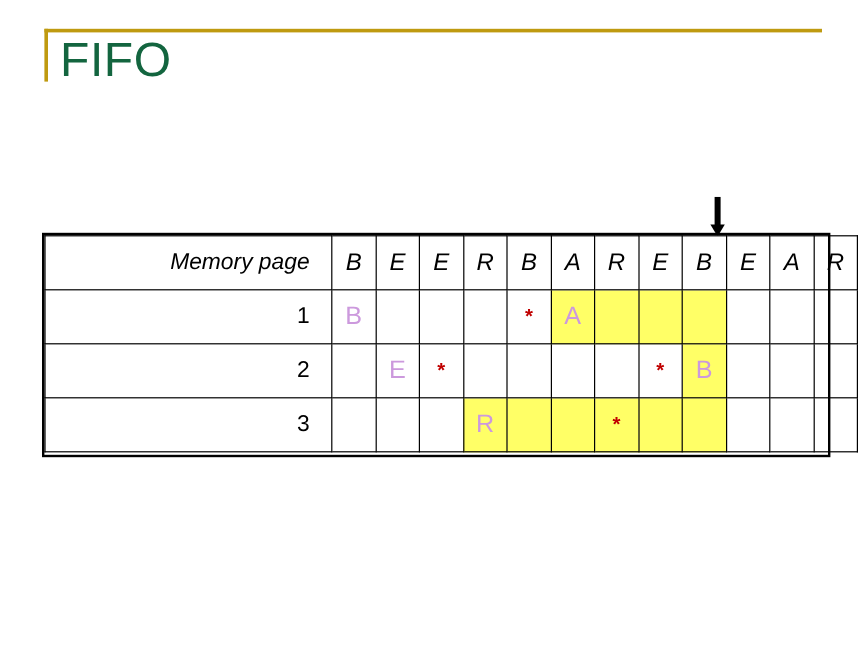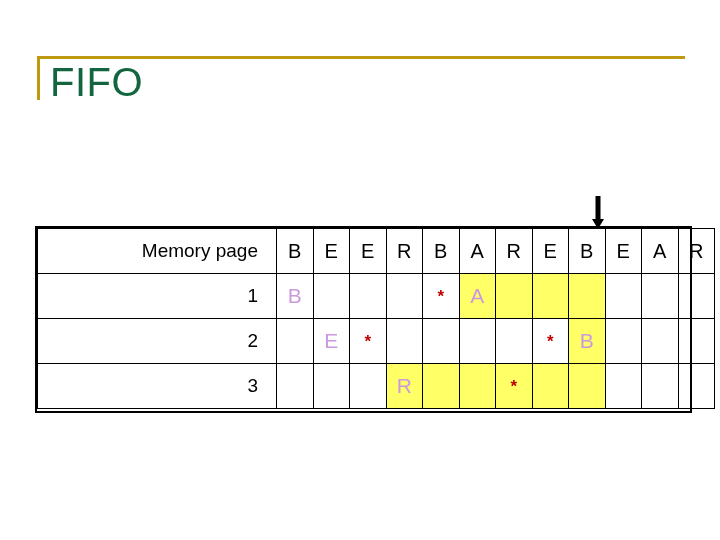--- a/index.html
+++ b/index.html
@@ -12,21 +12,20 @@
     background: #ffffff;
     font-family: "Liberation Sans", sans-serif;
     overflow: hidden;
     position: relative;
   }
 
   
   #slide {
     position: absolute;
     inset: 0;
-    margin-top: 32px;
   }
 
   #title-rule-top {
     position: absolute;
     left: 37px;
     top: 24px;
     width: 648px;
     height: 3px;
     background: #bf9a10;
   }
@@ -79,20 +78,21 @@
     background: #ffffff;
   }
   #memory-table .label-col {
     width: 220px;
     text-align: right;
     padding-right: 18px;
     font-size: 19px;
   }
   #memory-table thead td {
     font-size: 20px;
+    font-style: italic;
   }
   #memory-table .seq-col {
     width: 35.5px;
   }
   td.hl {
     background: #ffff66 !important;
   }
   span.page-letter {
     color: #cc99dd;
     font-size: 21px;

